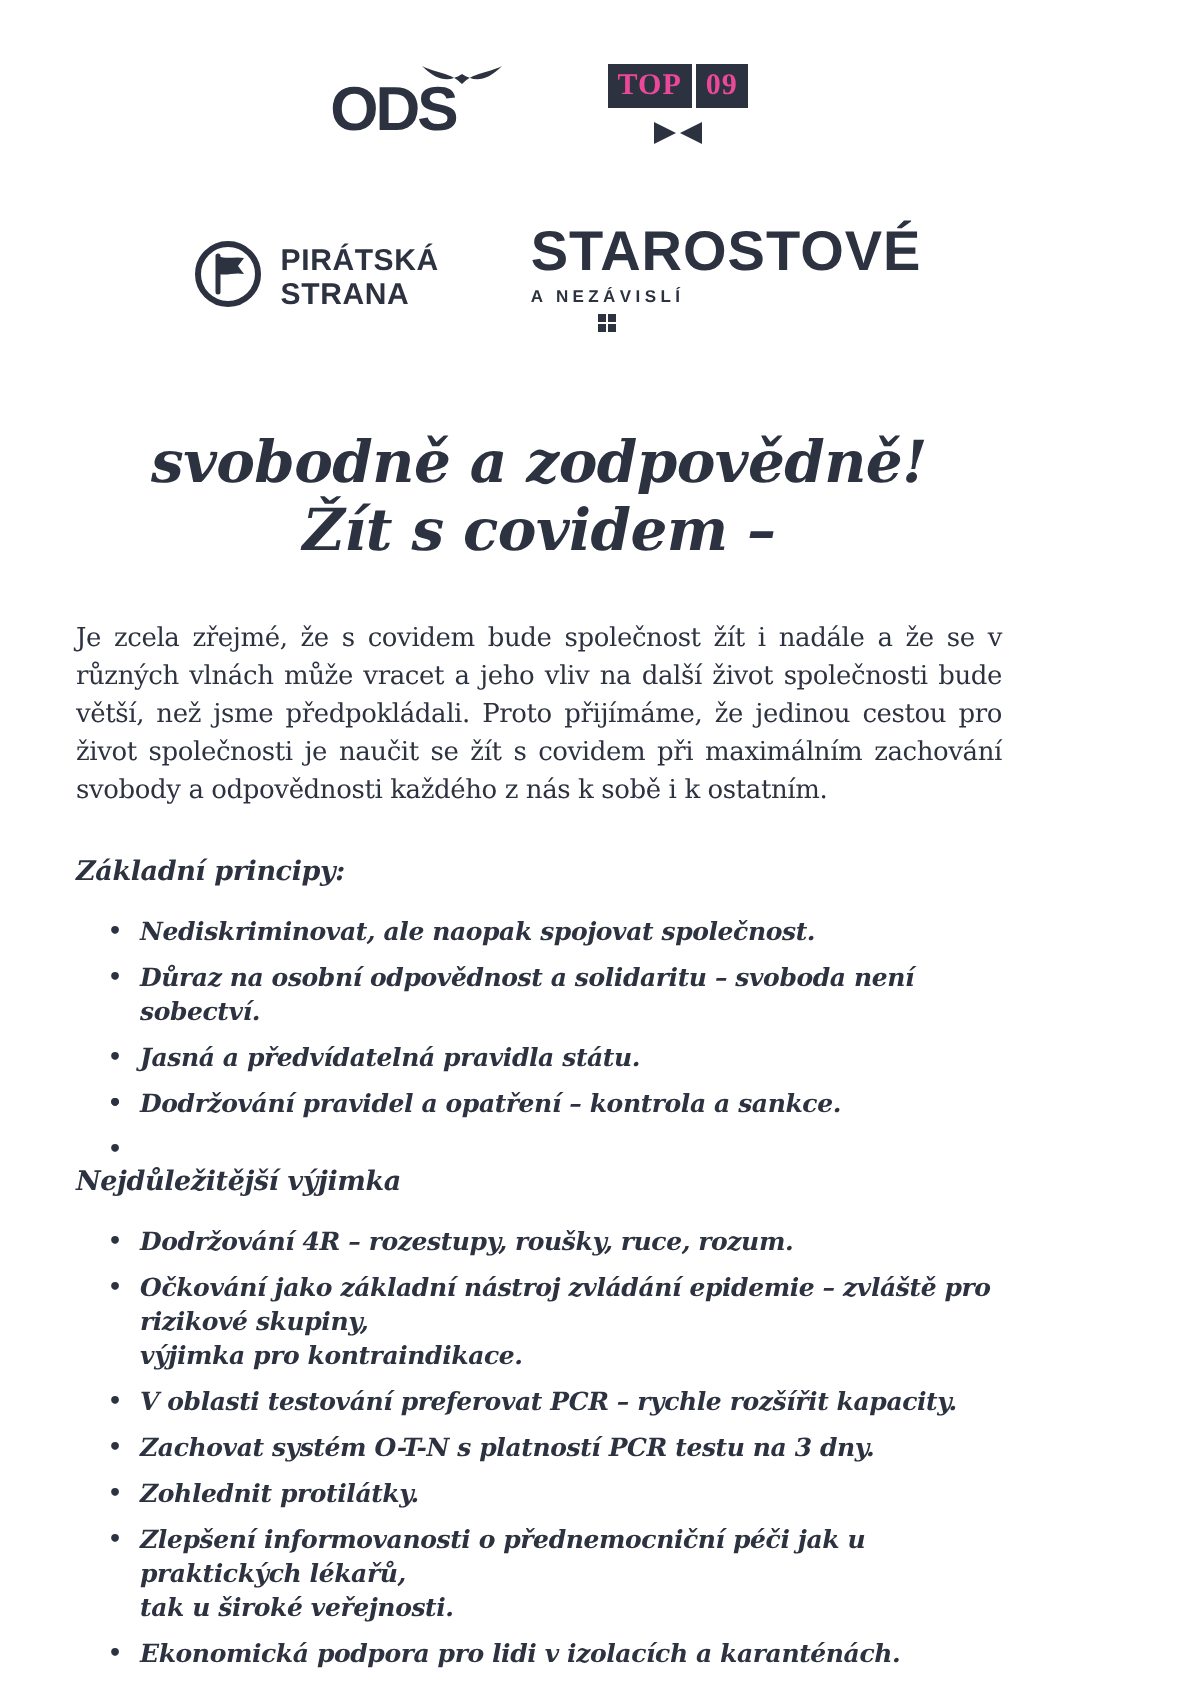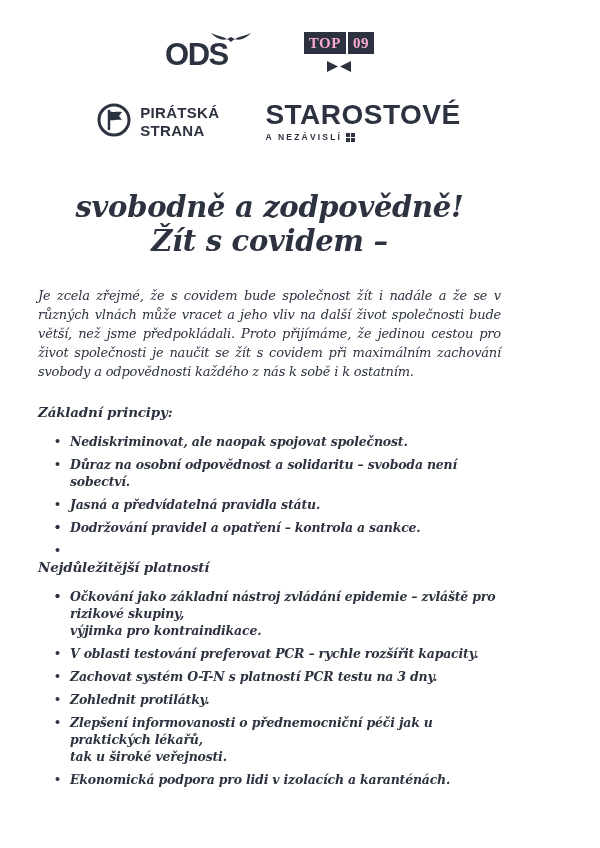--- a/index.html
+++ b/index.html
@@ -8,75 +8,75 @@
   body {
     width:600px; height:848px; overflow:hidden;
     background:var(--bg); color:var(--ink);
     font-family:"DejaVu Serif", serif;
   }
   .page { width:536px; height:848px; padding:26px 35px 0 38px; }
 
   
   .logo-row { display:flex; justify-content:center; align-items:center; }
   .logo-row-1 { gap:62px; margin-top:6px; }
-  .logo-row-2 { gap:46px; margin-top:25px; margin-left:18px;align-items:center; }
+  .logo-row-2 { gap:46px; margin-top:36px; margin-left:18px;align-items:center; }
   .logo { display:flex; align-items:center; color:var(--ink); }
 
   .ods-logo { position:relative; padding-right:14px; }
   .ods-text {
     font-family:"Liberation Sans", sans-serif; font-weight:900;
     font-size:31px; letter-spacing:-1.5px; line-height:1;
   }
   .ods-bird { position:absolute; top:-9px; right:-10px; }
 
   .kdu-logo { flex-direction:column; align-items:center; }
   .kdu-text {
     font-family:"Liberation Sans", sans-serif; font-weight:700;
     font-size:14px; letter-spacing:0.3px; margin-top:1px;
   }
 
   .top09-logo { flex-direction:column; align-items:center; }
   .top09-boxes { display:flex; gap:2px; }
   .top09-box {
-    background:var(--ink); color:#f9a8d4;
+    background:var(--ink); color:#ec4899;
     font-family:"Liberation Serif", serif; font-weight:700;
     font-size:15px; line-height:1; padding:4px 5px 3px; letter-spacing:0.5px;
   }
   .top09-bow { margin-top:3px; }
 
   .pirati-logo { gap:8px; }
   .pirati-text {
     font-family:"Liberation Sans", sans-serif; font-weight:800;
     font-size:15px; line-height:1.15; letter-spacing:0.3px;
   }
 
   .stan-logo { flex-direction:column; align-items:flex-start; }
   .stan-line1 {
     font-family:"Liberation Sans", sans-serif; font-weight:800;
     font-size:28px; letter-spacing:0.5px; line-height:1;
   }
-  .stan-sub { display:flex; align-items:center; gap:4px; margin-top:3px; }
+  .stan-sub { display:flex; align-items:center; gap:4px; margin-top:3px;flex-direction:column; }
   .stan-line2 {
     font-family:"Liberation Sans", sans-serif; font-weight:700;
     font-size:8.5px; letter-spacing:2.2px;
   }
   .stan-grid { display:grid; grid-template-columns:4px 4px; grid-template-rows:4px 4px; gap:1px; }
   .stan-grid span { background:var(--ink); }
 
   
   .title {
     margin-top:48px; text-align:center;
     font-weight:700; font-style:italic;
     font-size:29px; line-height:34px; letter-spacing:-0.3px;
   }
 
   
   .intro {
     margin-top:28px;
-    font-style:italic; font-size:13px; line-height:19px;
+    font-size:13px; line-height:19px;
     letter-spacing:-0.2px; text-align:justify;
   }
 
   
   .section-heading {
     margin-top:23px;
     font-weight:700; font-style:italic; font-size:13.5px; letter-spacing:-0.2px;
   }
   ul.bullet-list { list-style:none; margin:13px 0 0 0; padding:0; }
   li.bullet-item {
@@ -163,23 +163,23 @@
         <li class="bullet-item"><span class="bullet-dot">•</span><span>Nediskriminovat, ale naopak spojovat společnost.</span></li>
         <li class="bullet-item"><span class="bullet-dot">•</span><span>Důraz na osobní odpovědnost a solidaritu – svoboda není sobectví.</span></li>
         <li class="bullet-item"><span class="bullet-dot">•</span><span>Jasná a předvídatelná pravidla státu.</span></li>
         <li class="bullet-item"><span class="bullet-dot">•</span></li>
         <li class="bullet-item"><span class="bullet-dot">•</span><span>Dodržování pravidel a opatření – kontrola a sankce.</span></li>
         <li class="bullet-item"><span class="bullet-dot">•</span></li>
       </ul>
   </div>
 
   <div>
-    <div class="section-heading">Nejdůležitější platností</div>
+    <div class="section-heading">Nejdůležitější výjimka</div>
     <ul class="bullet-list">
-        <li class="bullet-item"><span class="bullet-dot">•</span></li>
+        <li class="bullet-item"><span class="bullet-dot">•</span><span>Dodržování 4R – rozestupy, roušky, ruce, rozum.</span></li>
         <li class="bullet-item"><span class="bullet-dot">•</span><span>Očkování jako základní nástroj zvládání epidemie – zvláště pro rizikové skupiny,
 výjimka pro kontraindikace.</span></li>
         <li class="bullet-item"><span class="bullet-dot">•</span><span>V oblasti testování preferovat PCR – rychle rozšířit kapacity.</span></li>
         <li class="bullet-item"><span class="bullet-dot">•</span><span>Zachovat systém O-T-N s platností PCR testu na 3 dny.</span></li>
         <li class="bullet-item"><span class="bullet-dot">•</span><span>Zohlednit protilátky.</span></li>
         <li class="bullet-item"><span class="bullet-dot">•</span><span>Zlepšení informovanosti o přednemocniční péči jak u praktických lékařů,
 tak u široké veřejnosti.</span></li>
         <li class="bullet-item"><span class="bullet-dot">•</span><span>Ekonomická podpora pro lidi v izolacích a karanténách.</span></li>
       </ul>
   </div>

